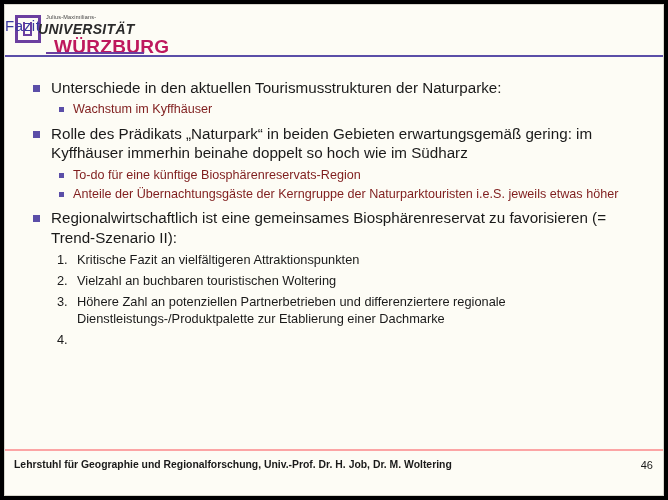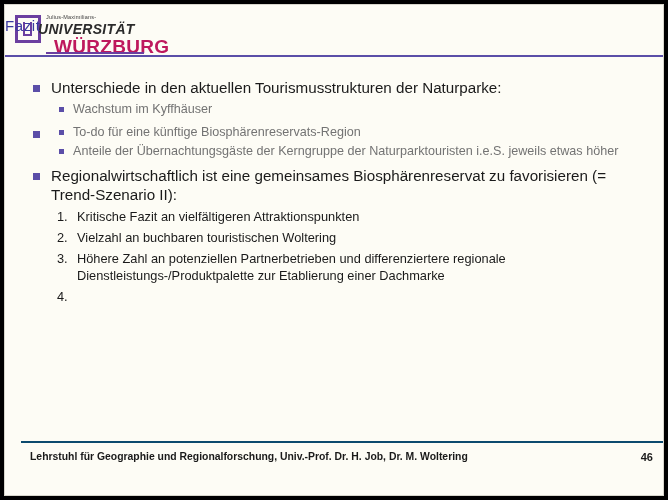--- a/index.html
+++ b/index.html
@@ -143,21 +143,21 @@
   ul.lvl2 {
     list-style: none;
     margin: 4px 0 6px 0;
     padding: 0;
   }
   li.l2 {
     position: relative;
     padding-left: 22px;
     margin-bottom: 3px;
     font-size: 12.6px;
-    color: #737373;
+    color: #7f1d1d;
     line-height: 1.3;
   }
   li.l2 > .b2 {
     position: absolute;
     left: 8px;
     top: 6px;
     width: 5px;
     height: 5px;
     background: #5b4ea8;
   }
@@ -183,40 +183,39 @@
     top: 0;
     font-size: 12.8px;
     color: #1a1a1a;
   }
 
   
   .footer {
     position: absolute;
     left: 0;
     right: 0;
-    bottom: 16px;
+    bottom: 8px;
     height: 36px;
-    border-top: 2px solid #0c4a6e;
-    margin-left: 16px;
+    border-top: 2px solid #fca5a5;
   }
   .footer-text {
     position: absolute;
     left: 9px;
     top: 8px;
     font-size: 10.4px;
     font-weight: bold;
     color: #1a1a1a;
     white-space: nowrap;
   }
   .page-num {
     position: absolute;
     right: 10px;
     top: 8px;
     font-size: 11px;
-    font-weight: bold;
+    font-weight: normal;
     color: #1a1a1a;
   }
 </style>
 </head>
 <body>
 
 <div class="slide">
 
   <div class="header">
     <div class="logo">
@@ -238,20 +237,21 @@
         <ul class="lvl2">
           <li class="l2">
             <span class="b2"></span>
             <span>Wachstum im Kyffhäuser</span>
           </li>
         </ul>
       </li>
 
       <li class="l1">
         <span class="b1"></span>
+        <span>Rolle des Prädikats „Naturpark“ in beiden Gebieten erwartungsgemäß gering: im Kyffhäuser immerhin beinahe doppelt so hoch wie im Südharz</span>
         <ul class="lvl2">
           <li class="l2">
             <span class="b2"></span>
             <span>To-do für eine künftige Biosphärenreservats-Region</span>
           </li>
           <li class="l2">
             <span class="b2"></span>
             <span>Anteile der Übernachtungsgäste der Kerngruppe der Naturparktouristen i.e.S. jeweils etwas höher</span>
           </li>
         </ul>

